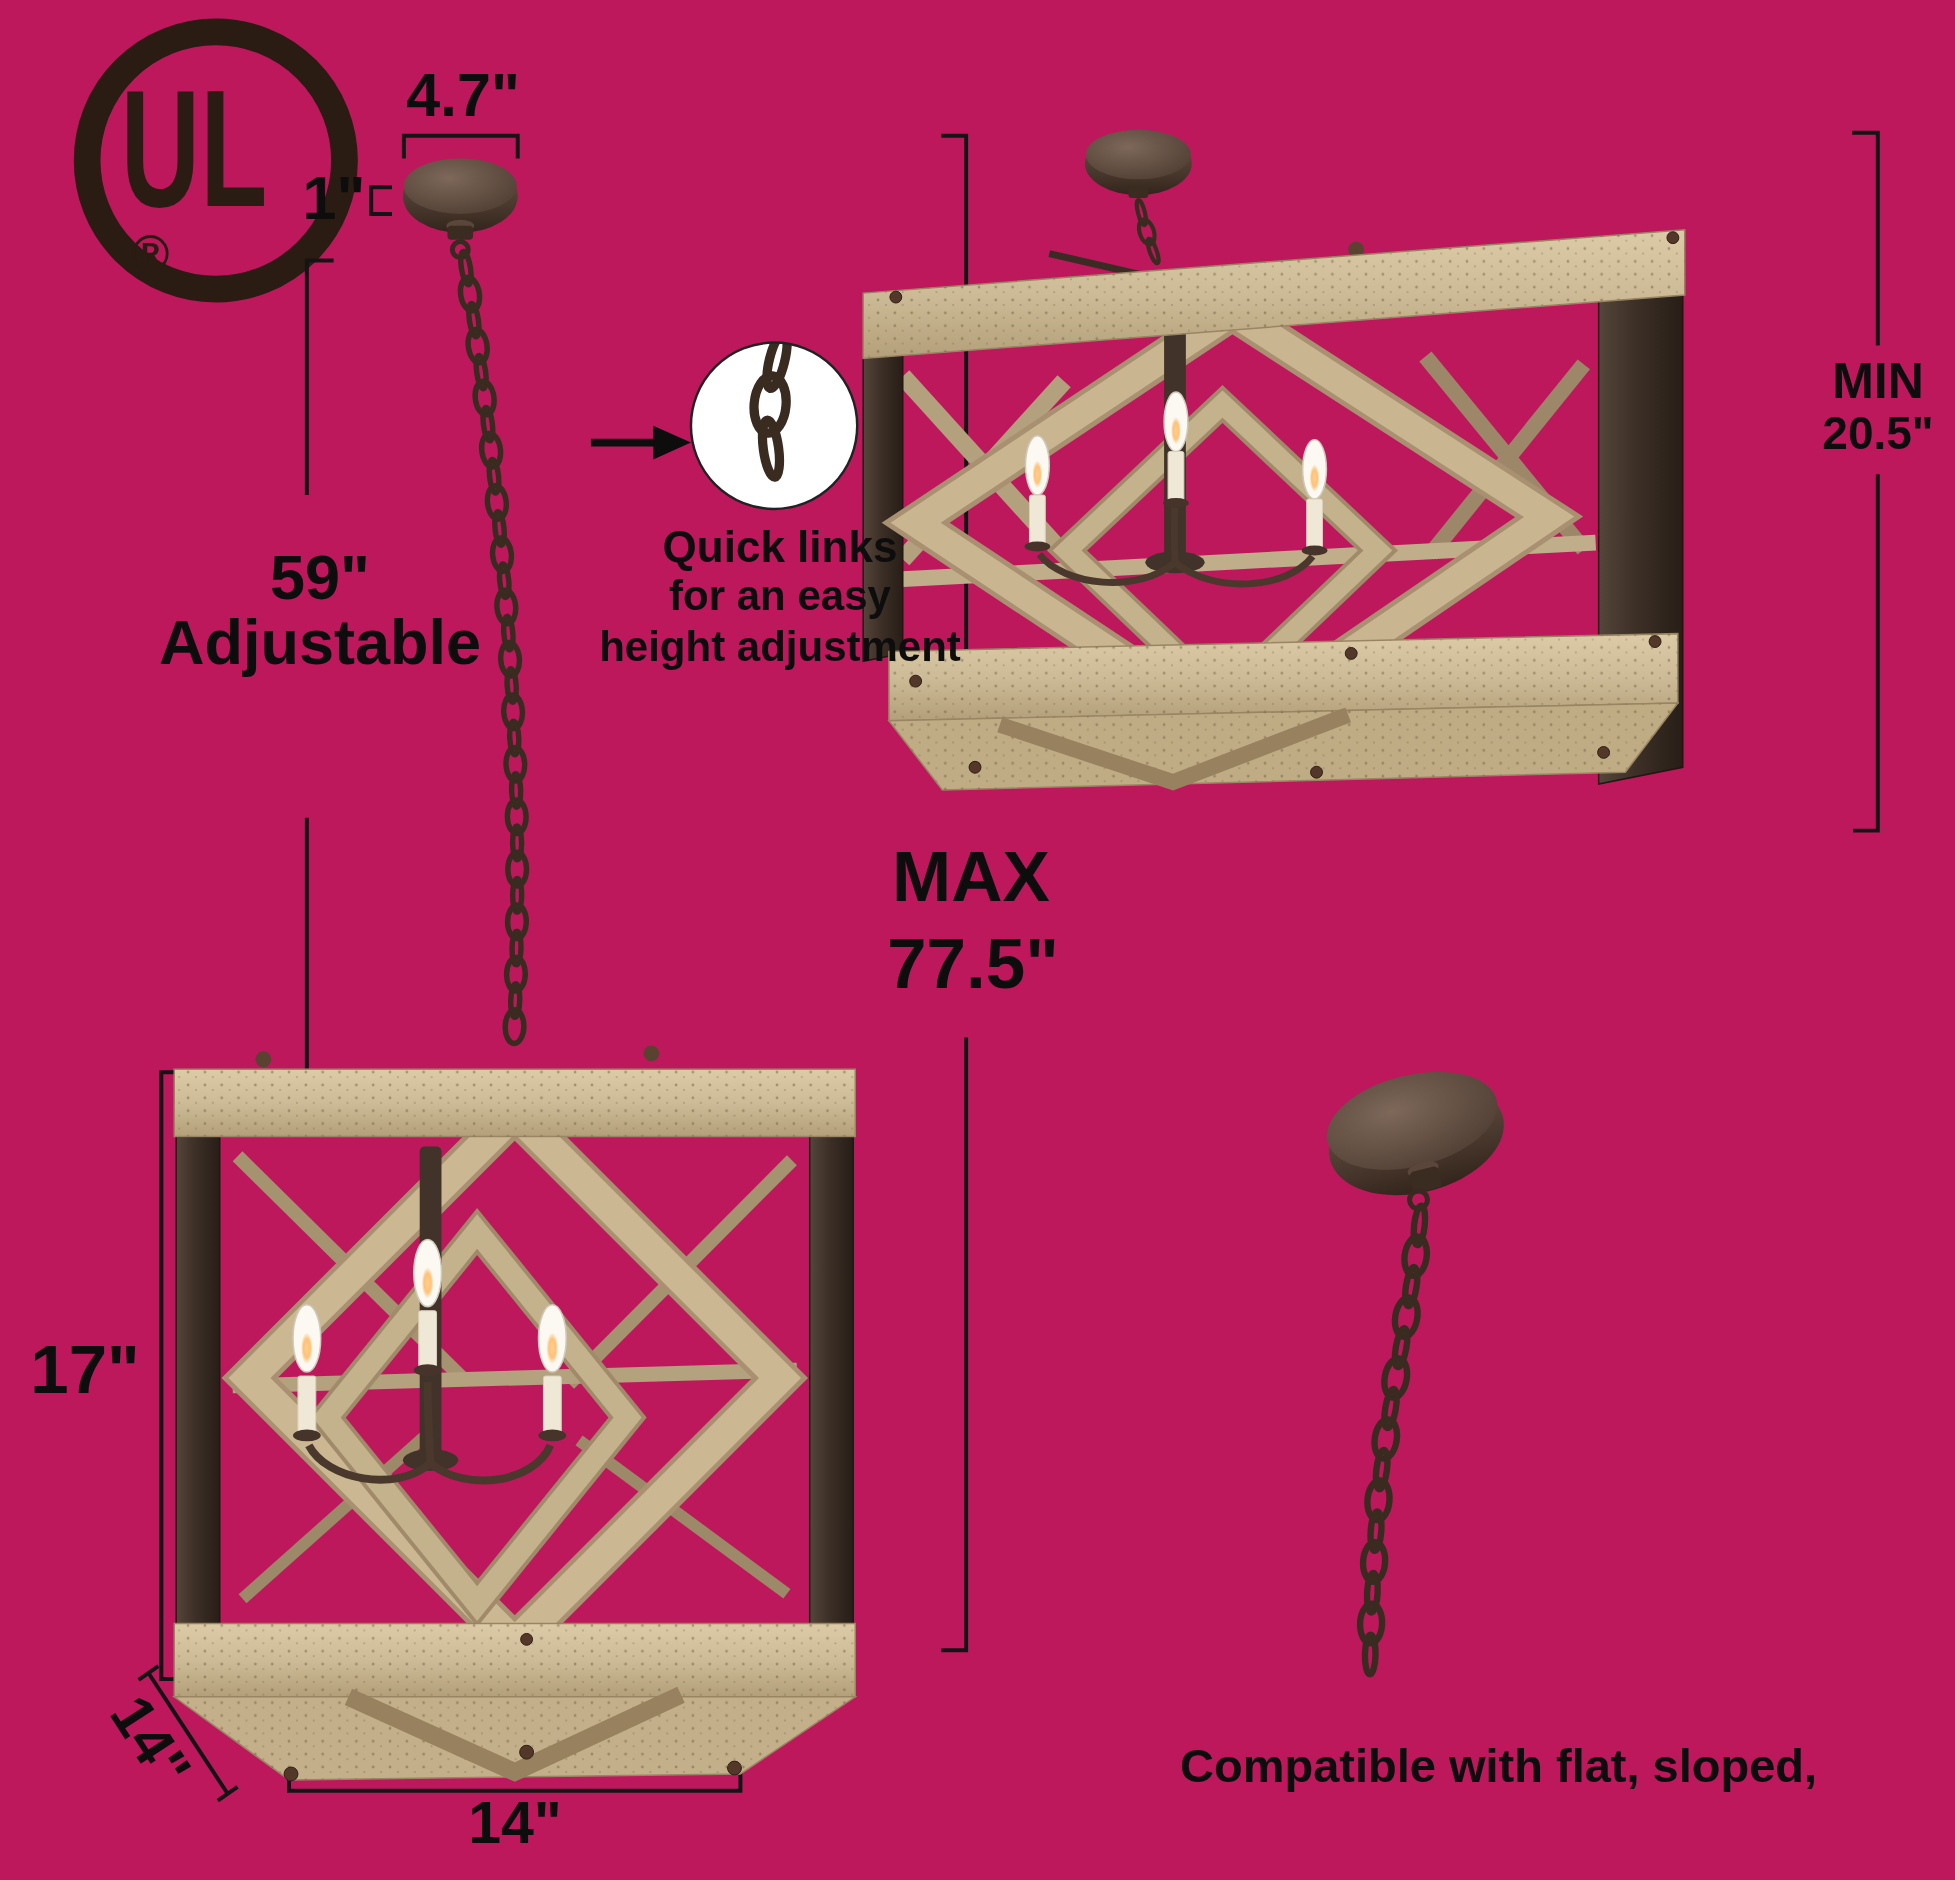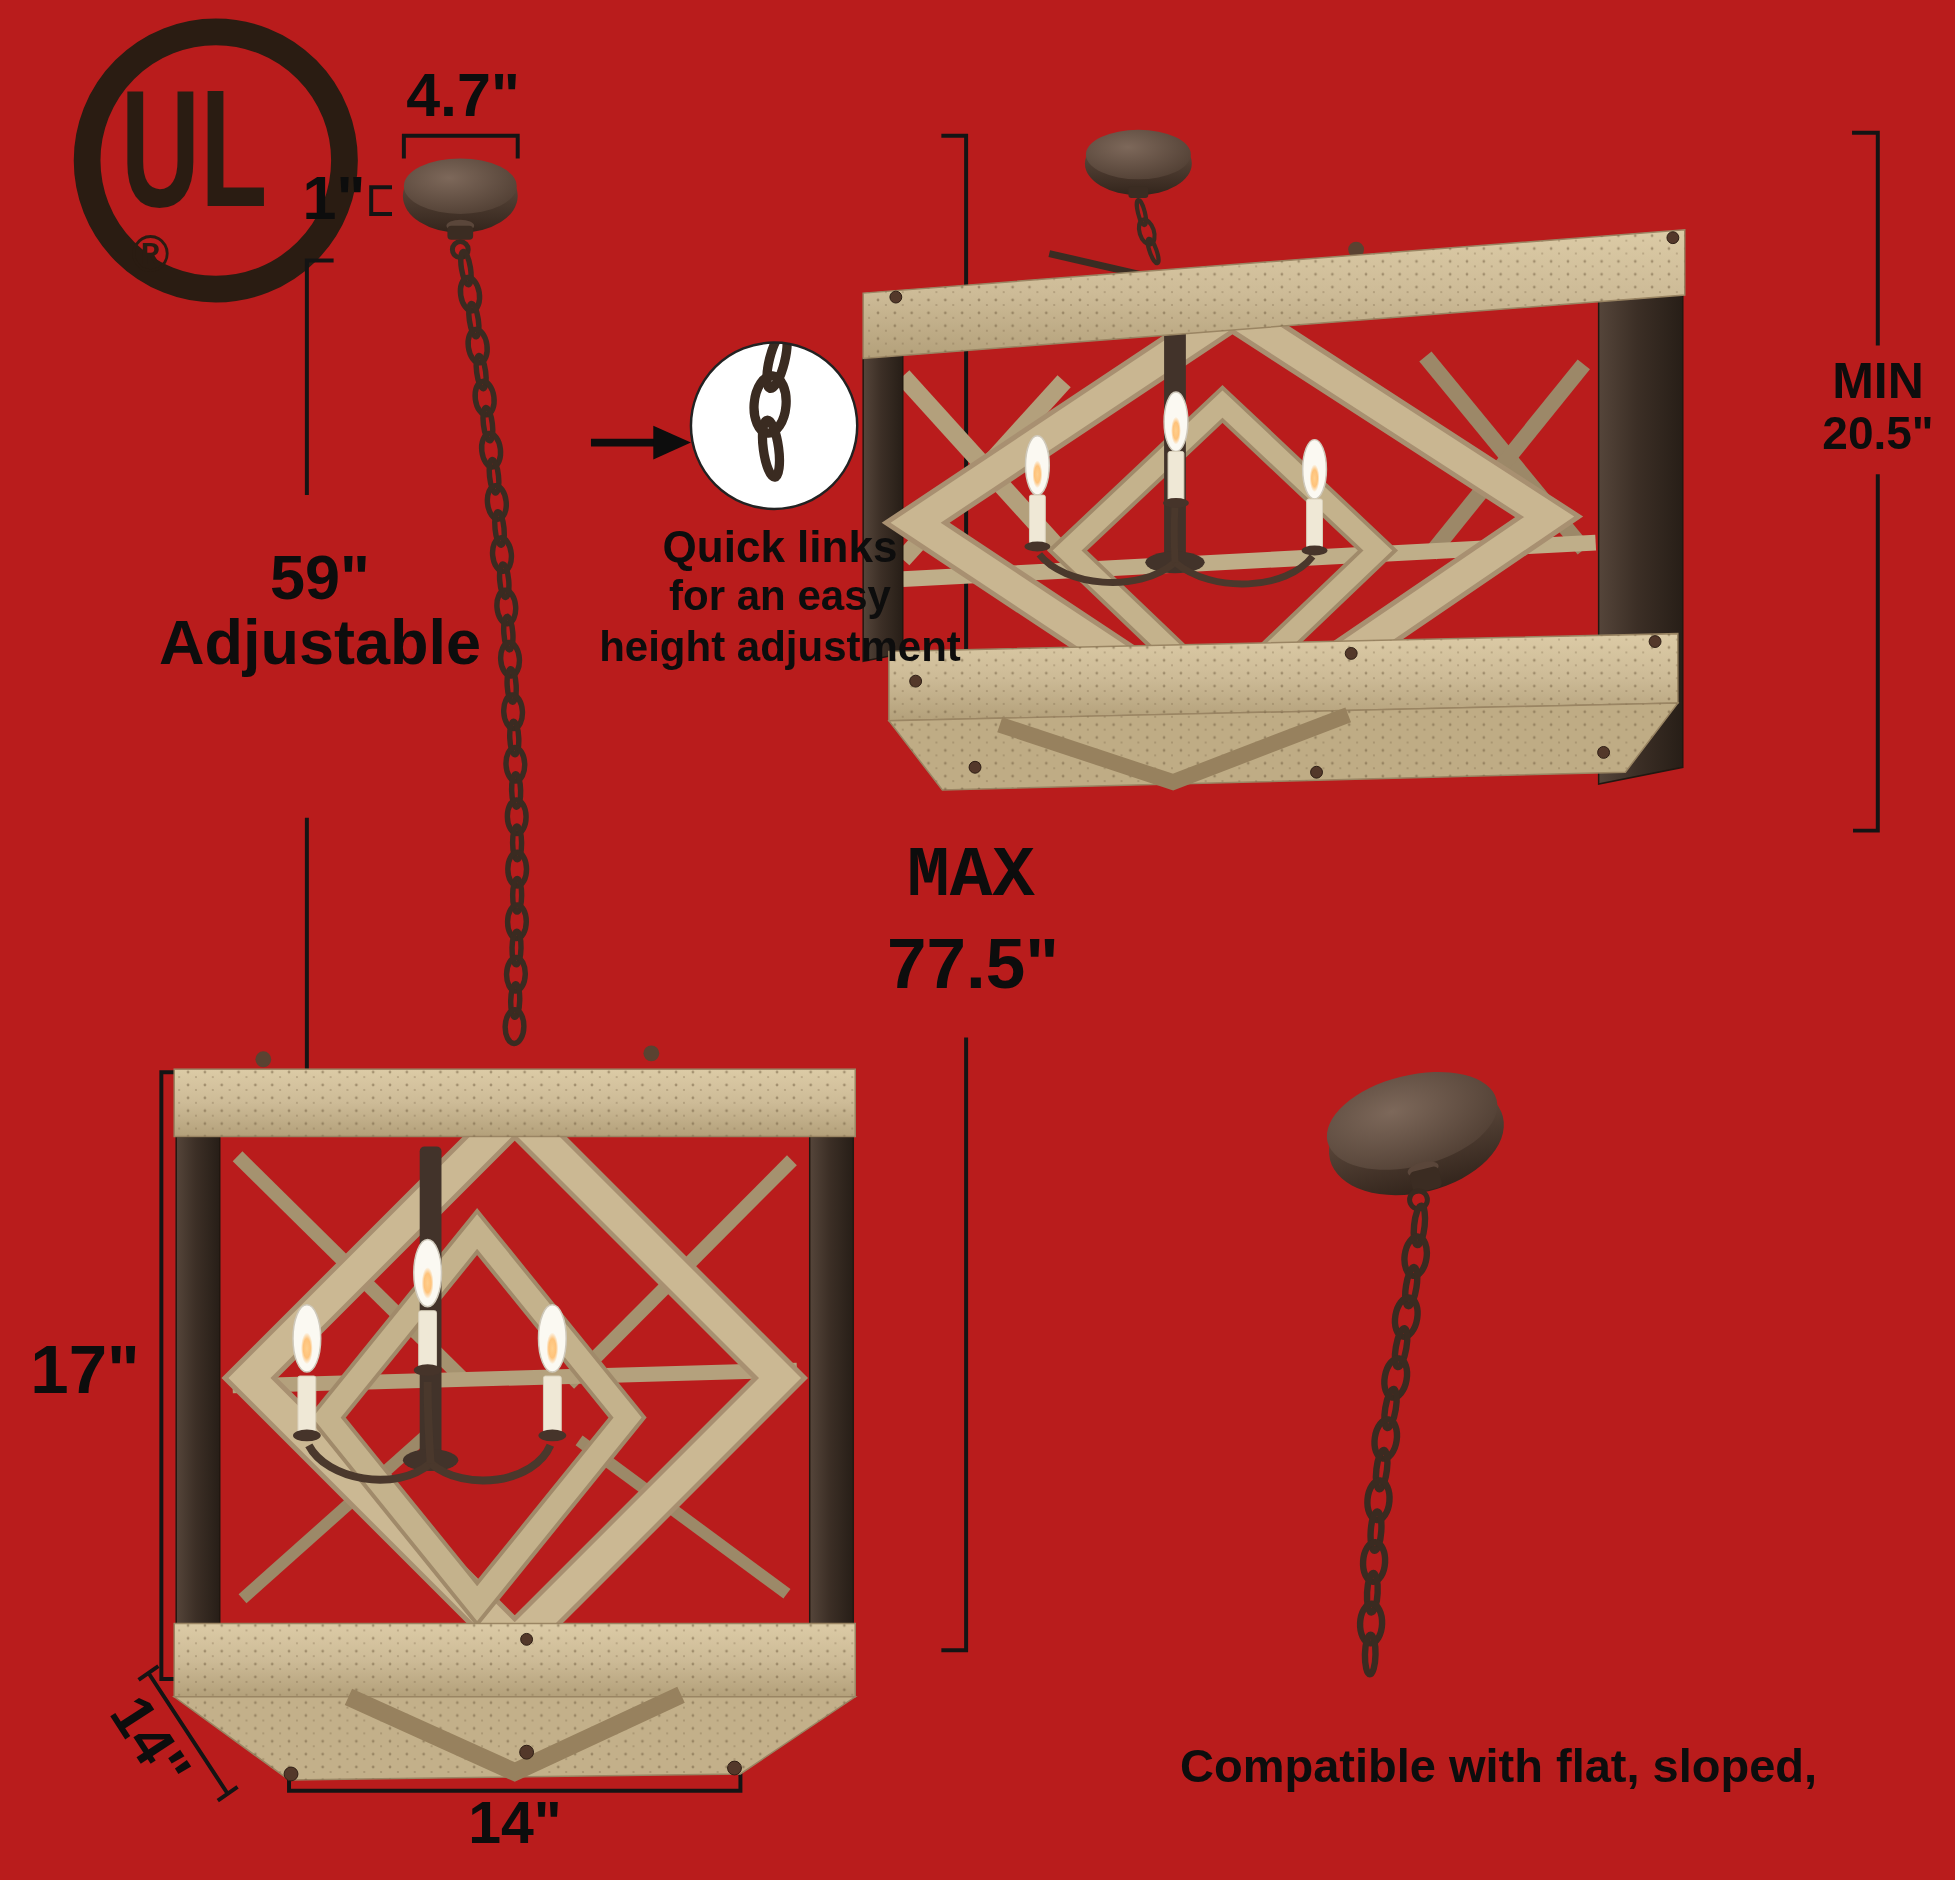--- a/index.html
+++ b/index.html
@@ -1,16 +1,16 @@
 <!DOCTYPE html>
 <html><head>
 <meta charset="utf-8">
 <style>
   html,body{margin:0;padding:0;background:#fff;}
-  #stage{position:relative;width:1955px;height:1880px;background:#b91c1c;overflow:hidden;
+  #stage{position:relative;width:1955px;height:1880px;background:#be185d;overflow:hidden;
          font-family:"Liberation Sans","DejaVu Sans",sans-serif;}
   #art{position:absolute;left:0;top:0;}
   .dim{position:absolute;font-weight:bold;color:#0d0d0d;white-space:nowrap;line-height:1;}
   .c{transform:translateX(-50%);}
   .rot{transform:translate(-50%,-50%) rotate(57deg);}
 </style>
 </head>
 <body>
 
 <div id="stage">
@@ -293,21 +293,21 @@
           <ellipse cx="1385.0572509765625" cy="1640.0824584960938" rx="20" ry="11.11111111111111" transform="rotate(92.1 1385.1 1640.1)" fill="none" stroke="#3a2b21" stroke-width="6.451612903225806"></ellipse>
           <ellipse cx="1384.2083129882812" cy="1671.2684936523438" rx="20" ry="5.333333333333333" transform="rotate(91.1 1384.2 1671.3)" fill="none" stroke="#3a2b21" stroke-width="6.451612903225806"></ellipse>
         </g>
   </g>
 </svg>
 
 <div class="dim c" style="left:463px;top:65px;font-size:61px;">4.7"</div>
 <div class="dim c" style="left:334px;top:168px;font-size:61px;">1"</div>
 <div class="dim c" style="left:320px;top:546px;font-size:63px;">59"</div>
 <div class="dim c" style="left:320px;top:611px;font-size:63px;">Adjustable</div>
-<div class="dim c" style="left:971px;top:841px;font-size:71px;font-family:Liberation Mono, monospace;">MAX</div>
+<div class="dim c" style="left:971px;top:841px;font-size:71px;">MAX</div>
 <div class="dim c" style="left:973px;top:928px;font-size:71px;">77.5"</div>
 <div class="dim c" style="left:1878px;top:356px;font-size:50px;">MIN</div>
 <div class="dim c" style="left:1878px;top:410px;font-size:46px;">20.5"</div>
 <div class="dim c" style="left:85px;top:1335px;font-size:69px;">17"</div>
 <div class="dim rot" style="left:150px;top:1742px;font-size:59px;">14"</div>
 <div class="dim c" style="left:515px;top:1794px;font-size:59px;">14"</div>
 
 <div class="dim c" style="left:780px;top:525px;font-size:44px;">Quick links</div>
 <div class="dim c" style="left:780px;top:575px;font-size:42px;">for an easy</div>
 <div class="dim c" style="left:780px;top:626px;font-size:42px;">height adjustment</div>

